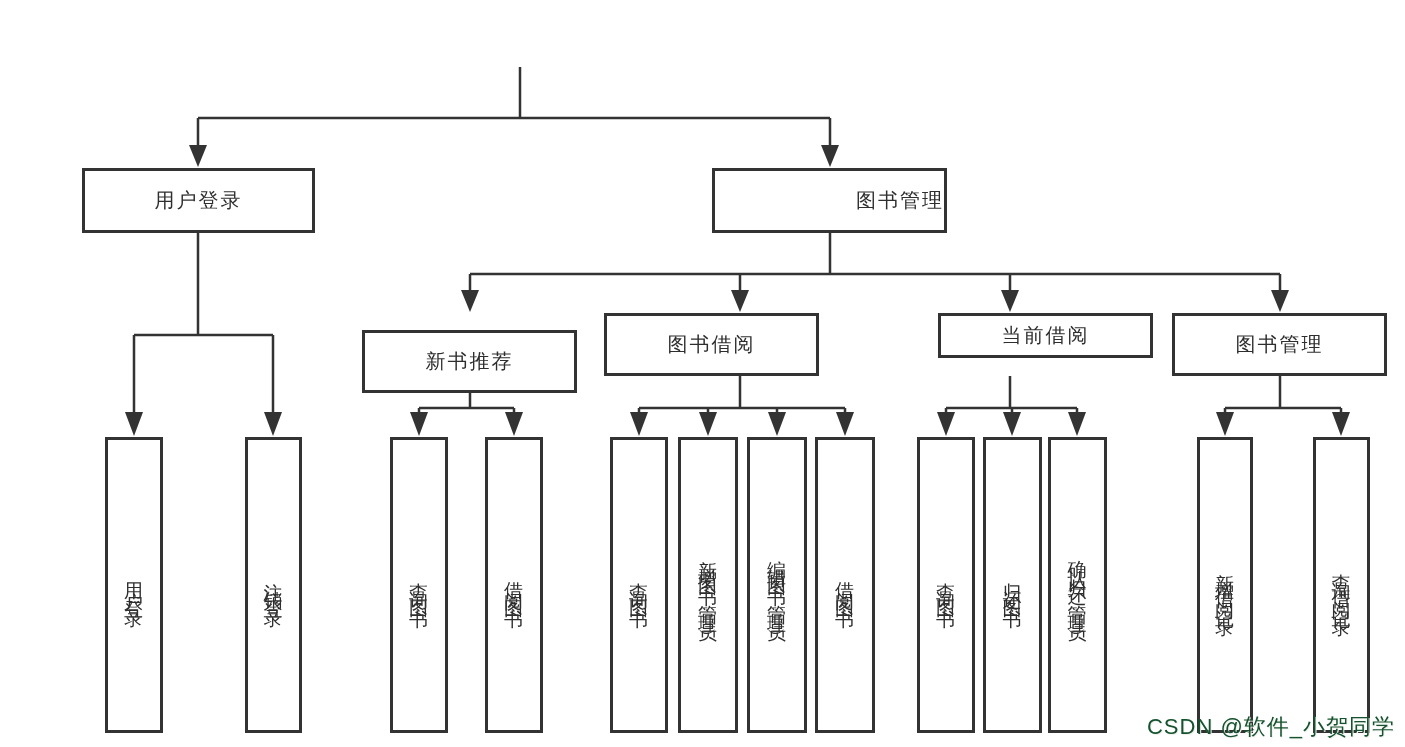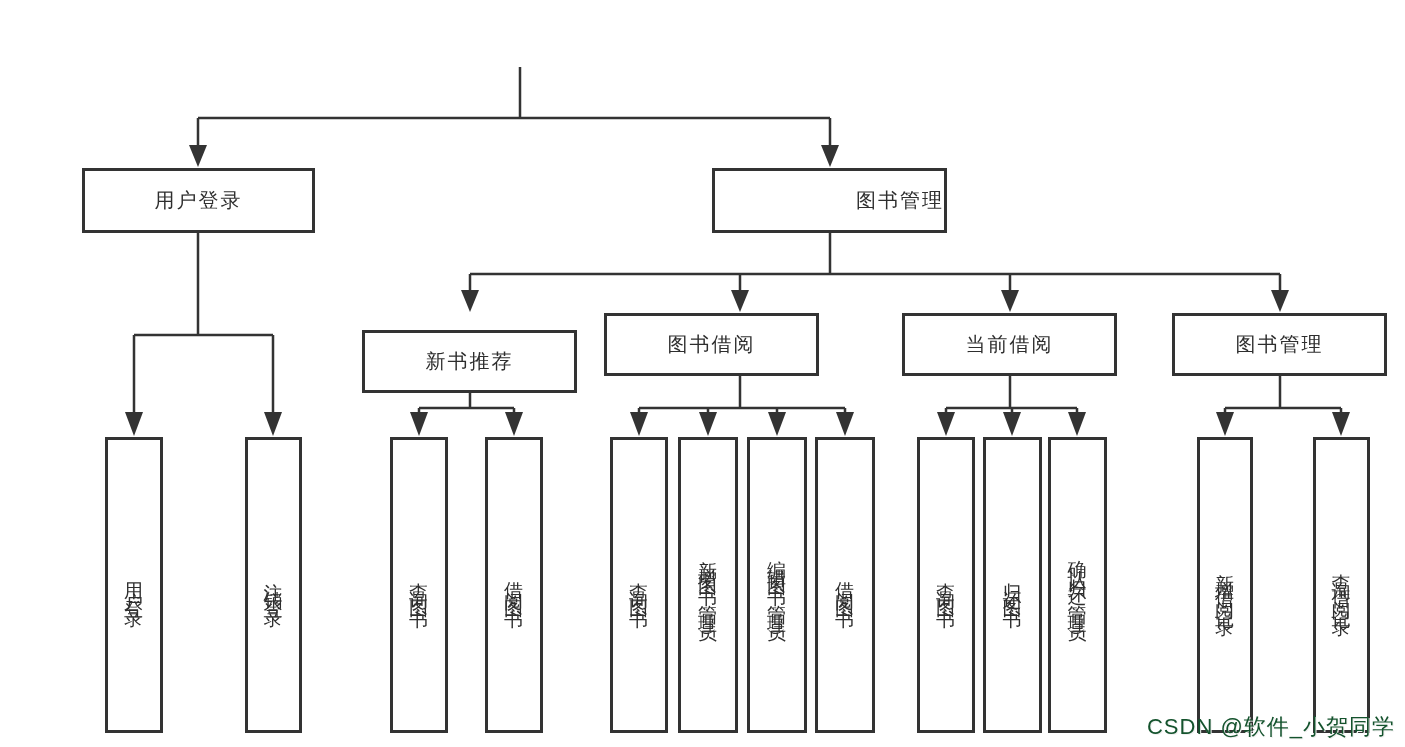--- a/index.html
+++ b/index.html
@@ -79,21 +79,21 @@
   <div class="hbox" style="left:712px;top:168px;width:235px;height:65px;justify-content:flex-end;">
     <span>图书管理</span>
   </div>
 
   <div class="hbox" style="left:362px;top:313px;width:215px;height:63px;margin-top:17px;">
     <span>新书推荐</span>
   </div>
   <div class="hbox" style="left:604px;top:313px;width:215px;height:63px;">
     <span>图书借阅</span>
   </div>
-  <div class="hbox" style="left:902px;top:313px;width:215px;height:63px;">
+  <div class="hbox" style="left:938px;top:313px;width:215px;height:45px;">
     <span>当前借阅</span>
   </div>
   <div class="hbox" style="left:1172px;top:313px;width:215px;height:63px;">
     <span>图书管理</span>
   </div>
 
   <div class="vbox" style="left:105px;top:437px;width:58px;height:296px;">
     <span class="vtext">用户登录</span>
   </div>
   <div class="vbox" style="left:245px;top:437px;width:57px;height:296px;">

